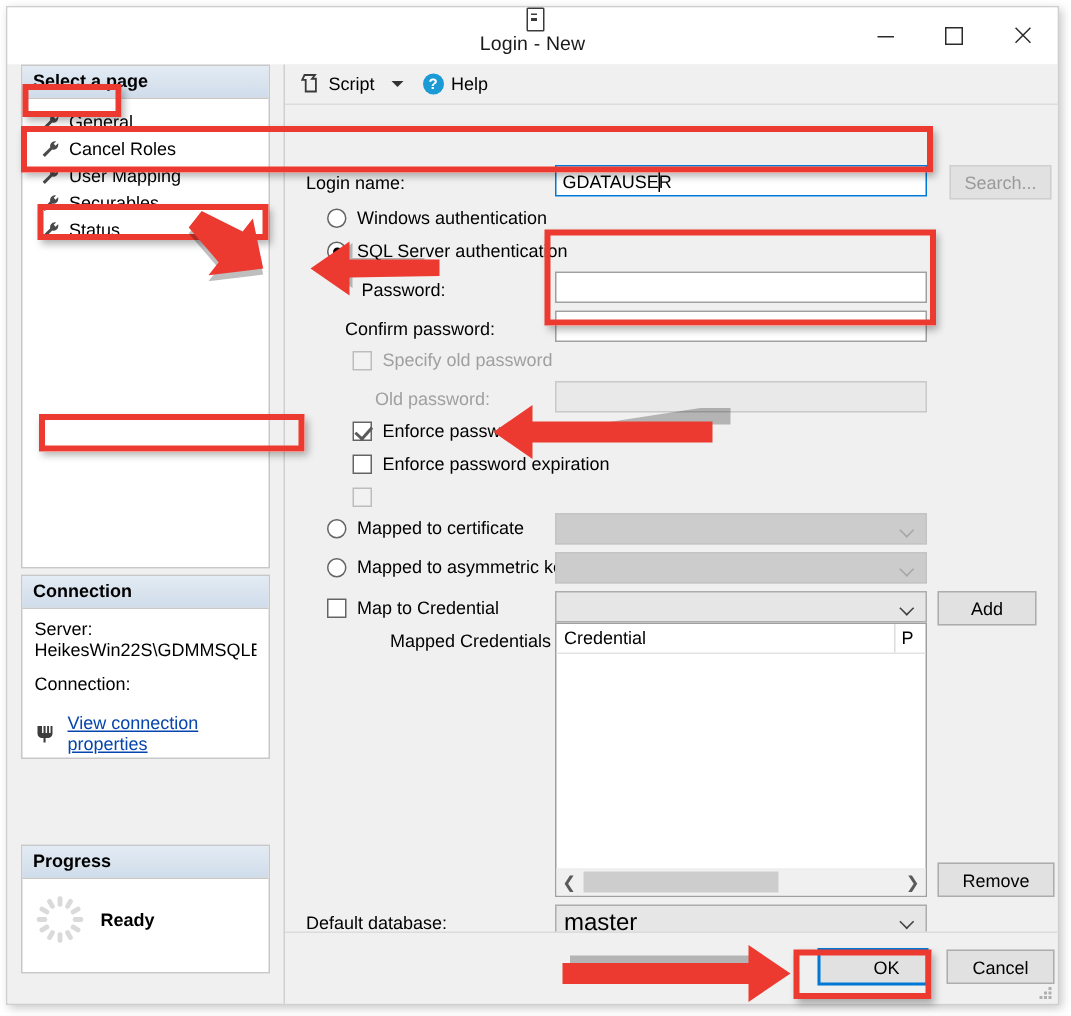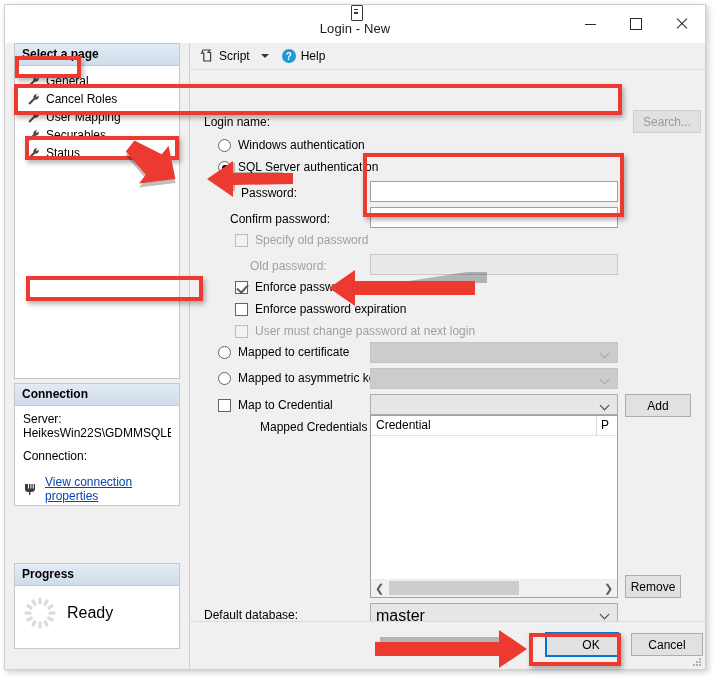--- a/index.html
+++ b/index.html
@@ -43,21 +43,21 @@
 
   #conn-panel{top:340px;height:123px;}
   .conn-row{font-size:12px;line-height:14px;margin-bottom:9px;white-space:nowrap;overflow:hidden;}
   .conn-link{display:flex;align-items:center;margin-top:12px;}
   .plug{width:16px;height:14px;margin-right:6px;flex:none;}
   .linktext{color:#0645ad;text-decoration:underline;font-size:12px;cursor:pointer;}
 
   #prog-panel{top:520px;height:86px;}
   .prog-body{display:flex;align-items:center;padding:10px 8px;}
   .spinner{width:34px;height:34px;flex:none;margin-right:10px;}
-  .prog-text{font-size:16px;}
+  .prog-text{font-size:12px;font-weight:bold;}
 
   
   .rightpane{position:absolute;left:184px;top:0;right:0;bottom:0;background:#f0f0f0;
              border-left:1px solid #d0d0d0;}
   .toolbar{height:26px;display:flex;align-items:center;padding-left:7px;gap:4px;background:#f0f0f0;}
   .tb-item{display:flex;align-items:center;font-size:12px;padding:2px 3px;cursor:default;}
   .script-ico{width:14px;height:14px;margin-right:5px;}
   .caret-dn{width:0;height:0;border-left:4px solid transparent;border-right:4px solid transparent;
             border-top:4px solid #333;margin:0 6px 0 4px;}
   .help-ico{width:14px;height:14px;border-radius:50%;background:#1c9ad6;color:#fff;font-size:10px;
@@ -257,20 +257,24 @@
         <div class="caret-dn"></div>
         <div class="tb-item">
           <span class="help-ico">?</span>
           <span>Help</span>
         </div>
       </div>
 
       <div class="form">
 
         <div class="lbl" style="left:14px;top:45px;">Login name:</div>
+        <div class="tbox focus" style="left:180px;top:40px;width:248px;">
+          <span class="val">GDATAUSER</span>
+          <span class="caret" style="left:68px;"></span>
+        </div>
         <div class="btn dis" style="left:443px;top:40px;width:68px;">Search...</div>
 
         <div class="radio" style="left:28px;top:69px;"></div>
         <div class="lbl" style="left:48px;top:68px;">Windows authentication</div>
 
         <div class="radio on" style="left:28px;top:91px;"></div>
         <div class="lbl" style="left:48px;top:90px;">SQL Server authentication</div>
 
         <div class="lbl" style="left:51px;top:116px;">Password:</div>
         <div class="tbox" style="left:180px;top:111px;width:248px;">
@@ -290,21 +294,20 @@
           <span class="val"></span>
         </div>
 
         <div class="cbox on" style="left:45px;top:211px;"></div>
         <div class="lbl" style="left:65px;top:210px;">Enforce password policy</div>
 
         <div class="cbox" style="left:45px;top:233px;"></div>
         <div class="lbl" style="left:65px;top:232px;">Enforce password expiration</div>
 
         <div class="cbox dis" style="left:45px;top:255px;"></div>
-        <div class="lbl dis" style="left:65px;top:254px;">User must change password at next login</div>
 
         <div class="radio" style="left:28px;top:276px;"></div>
         <div class="lbl" style="left:48px;top:275px;">Mapped to certificate</div>
         <div class="combo dis" style="left:180px;top:272px;width:248px;">
           <span class="cval"></span>
           <span class="chev"></span>
         </div>
 
         <div class="radio" style="left:28px;top:302px;"></div>
         <div class="lbl" style="left:48px;top:301px;">Mapped to asymmetric key</div>
@@ -327,21 +330,21 @@
             <span class="lv-col" style="left:5px;">Credential</span>
             <span class="lv-div" style="left:225px;"></span>
             <span class="lv-col" style="left:230px;">P</span>
           </div>
           <div class="hscroll">
             <span class="hs-arrow" style="left:0;">❮</span>
             <span class="hs-thumb" style="left:18px;width:130px;"></span>
             <span class="hs-arrow" style="right:0;">❯</span>
           </div>
         </div>
-        <div class="btn" style="left:435px;top:505px;width:56px;">Remove</div>
+        <div class="btn" style="left:435px;top:505px;width:78px;">Remove</div>
 
         <div class="lbl" style="left:14px;top:538px;">Default database:</div>
         <div class="combo" style="left:180px;top:533px;width:248px;background:#e6e6e6;">
           <span class="cval">master</span>
           <span class="chev"></span>
         </div>
 
         <div class="lbl" style="left:14px;top:565px;">Default language:</div>
         <div class="combo" style="left:180px;top:560px;width:248px;background:#e6e6e6;">
           <span class="cval">&lt;default&gt;</span>

